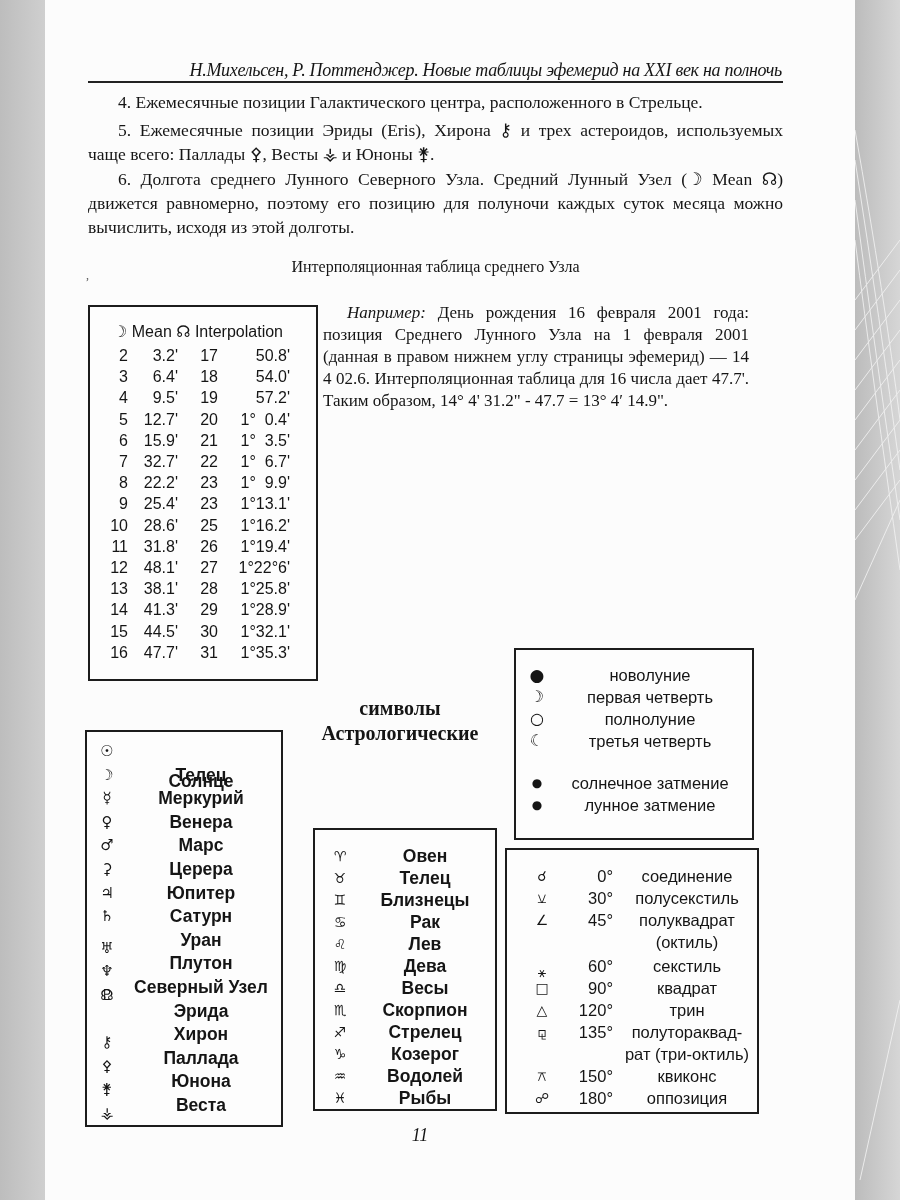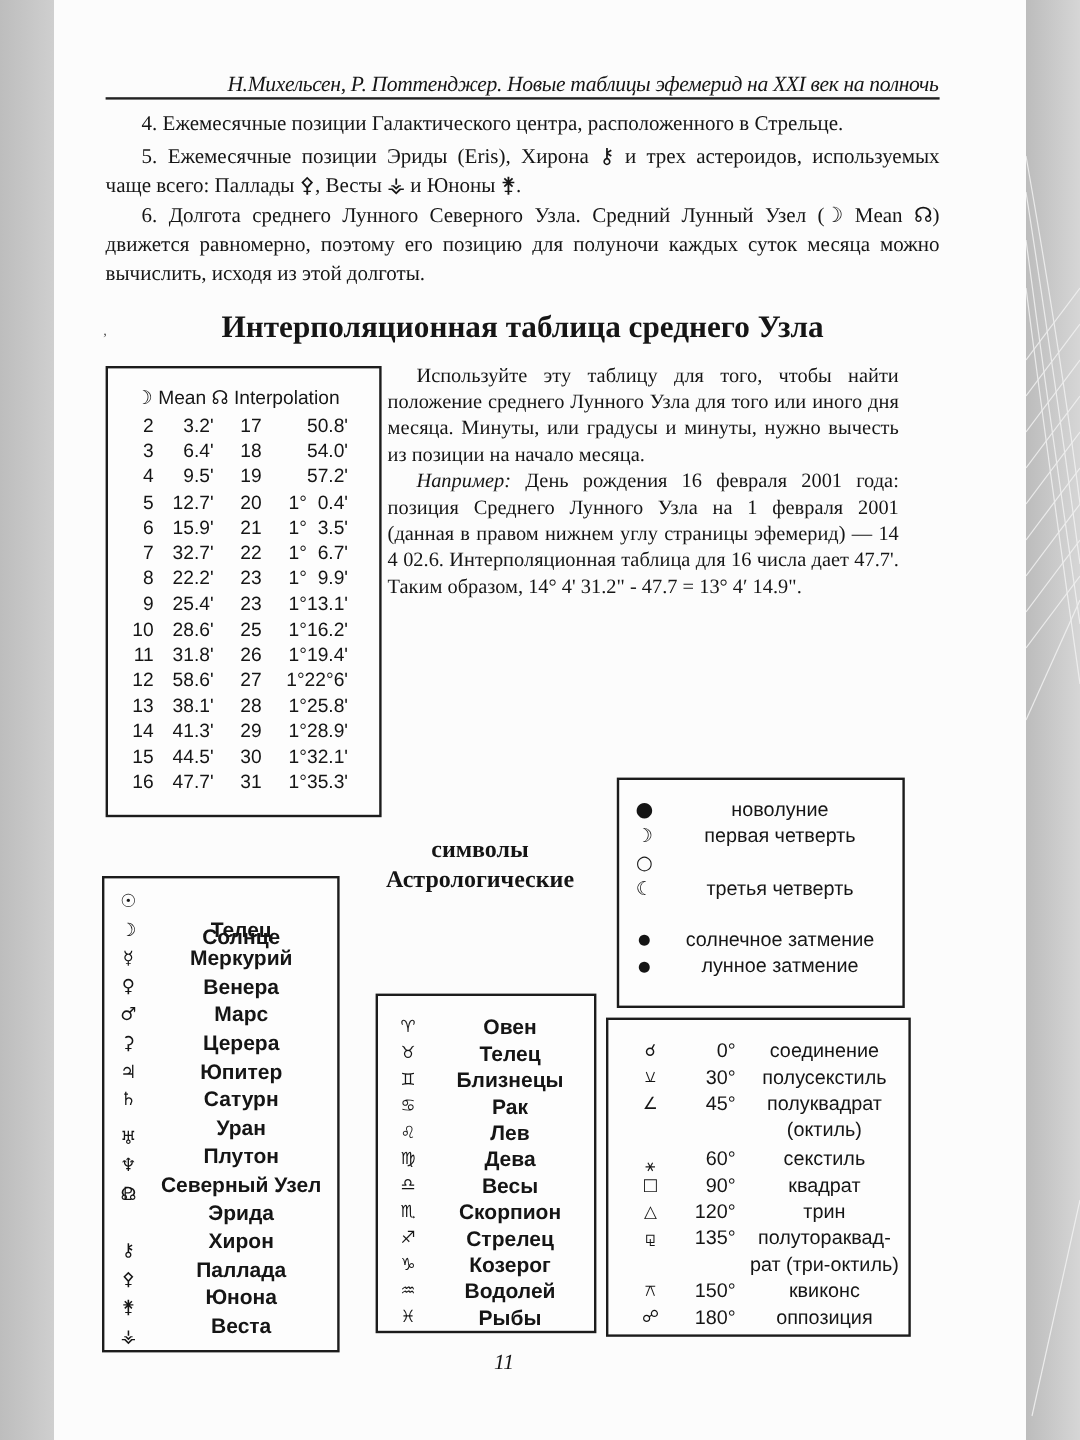--- a/index.html
+++ b/index.html
@@ -6,21 +6,21 @@
   body { width:900px; height:1200px; position:relative; overflow:hidden; background:#c9c9c9; font-family:"Liberation Serif", serif; color:#151515; }
   .bg-left { position:absolute; left:0; top:0; width:45px; height:1200px; background:linear-gradient(90deg,#bdbdbd,#cfcfcf); }
   .bg-right { position:absolute; right:0; top:0; width:45px; height:1200px; background:linear-gradient(90deg,#bcbcbc,#d6d6d6); overflow:hidden; }
   .bg-right svg { position:absolute; left:0; top:0; }
   .page { position:absolute; left:45px; top:0; width:810px; height:1200px; background:#fcfcfc; }
   .abs { position:absolute; }
   .running-head { left:150px; top:60px; width:632px; text-align:right; font-style:italic; font-size:18px; letter-spacing:-0.3px; white-space:nowrap; }
   .head-rule { left:88px; top:81px; width:695px; height:2px; background:#222; }
   .para { font-size:17.5px; line-height:24px; text-align:justify; left:88px; width:695px; }
   .para .ind { display:inline-block; width:30px; }
-  .sect-title { left:88px; width:695px; text-align:center; top:258px; font-size:26px; font-weight:bold; }
+  .sect-title { left:88px; width:695px; text-align:center; top:258px; font-size:16px; font-weight:normal; }
   .box { border:2px solid #1c1c1c; background:#fdfdfd; position:absolute; }
   .sans { font-family:"Liberation Sans", sans-serif; }
   .interp { left:88px; top:305px; width:226px; height:372px; }
   .interp .ttl { position:absolute; left:23px; top:15px; font-size:16px; white-space:nowrap; }
   .interp table { position:absolute; left:12px; top:38px; border-collapse:collapse; font-size:16px; }
   .interp td { padding:0; height:21.2px; line-height:21.2px; }
   .interp td.c1 { width:26px; text-align:right; }
   .interp td.c2 { width:50px; text-align:right; }
   .interp td.c3 { width:40px; text-align:right; }
   .interp td.c4 { width:72px; text-align:right; }
@@ -135,21 +135,21 @@
           <td class="c4" style="white-space: pre;">1°16.2'</td>
         </tr>
         <tr>
           <td class="c1" style="white-space: pre;">11</td>
           <td class="c2" style="white-space: pre;">31.8'</td>
           <td class="c3" style="white-space: pre;">26</td>
           <td class="c4" style="white-space: pre;">1°19.4'</td>
         </tr>
         <tr>
           <td class="c1" style="white-space: pre;">12</td>
-          <td class="c2" style="white-space: pre;">58.6'</td>
+          <td class="c2" style="white-space: pre;">48.1'</td>
           <td class="c3" style="white-space: pre;">27</td>
           <td class="c4" style="white-space: pre;">1°22°6'</td>
         </tr>
         <tr>
           <td class="c1" style="white-space: pre;">13</td>
           <td class="c2" style="white-space: pre;">38.1'</td>
           <td class="c3" style="white-space: pre;">28</td>
           <td class="c4" style="white-space: pre;">1°25.8'</td>
         </tr>
         <tr>
@@ -168,40 +168,40 @@
           <td class="c1" style="white-space: pre;">16</td>
           <td class="c2" style="white-space: pre;">47.7'</td>
           <td class="c3" style="white-space: pre;">31</td>
           <td class="c4" style="white-space: pre;">1°35.3'</td>
         </tr>
       </tbody>
     </table>
 </div>
 
 <div class="abs expl">
-  <p>Используйте эту таблицу для того, чтобы найти положение среднего Лунного Узла для того или иного дня месяца. Минуты, или градусы и минуты, нужно вычесть из позиции на начало месяца.</p>
   <p><i>Например:</i><span> День рождения 16 февраля 2001 года: позиция Среднего Лунного Узла на 1 февраля 2001 (данная в правом нижнем углу страницы эфемерид) — 14 4 02.6. Интерполяционная таблица для 16 числа дает 47.7'. Таким образом, 14° 4' 31.2" - 47.7 = 13° 4′ 14.9".</span></p>
 </div>
 
 <div class="abs astro-title">
   <div>символы</div>
   <div>Астрологические</div>
 </div>
 
 <div class="box moon-box sans" id="moon-box">
     <div class="row" style="left: 0px; top: 14px; width: 236px; height: 22px;">
       <div class="sym" style="left: 8px; width: 26px; top: 0px; font-size: 17px; line-height: 22px;">●</div>
       <div class="row" style="left: 34px; width: 200px; top: 0px; text-align: center; line-height: 22px;">новолуние</div>
     </div>
     <div class="row" style="left: 0px; top: 36px; width: 236px; height: 22px;">
       <div class="sym" style="left: 8px; width: 26px; top: 0px; font-size: 16px; line-height: 22px;">☽</div>
       <div class="row" style="left: 34px; width: 200px; top: 0px; text-align: center; line-height: 22px;">первая четверть</div>
     </div>
     <div class="row" style="left: 0px; top: 58px; width: 236px; height: 22px;">
       <div class="sym" style="left: 8px; width: 26px; top: 0px; font-size: 16px; line-height: 22px;">○</div>
+      <div class="row" style="left: 34px; width: 200px; top: 0px; text-align: center; line-height: 22px;">полнолуние</div>
     </div>
     <div class="row" style="left: 0px; top: 80px; width: 236px; height: 22px;">
       <div class="sym" style="left: 8px; width: 26px; top: 0px; font-size: 16px; line-height: 22px;">☾</div>
       <div class="row" style="left: 34px; width: 200px; top: 0px; text-align: center; line-height: 22px;">третья четверть</div>
     </div>
     <div class="row" style="left: 0px; top: 122px; width: 236px; height: 22px;">
       <div class="sym" style="left: 8px; width: 26px; top: 0px; font-size: 12px; line-height: 22px;">●</div>
       <div class="row" style="left: 34px; width: 200px; top: 0px; text-align: center; line-height: 22px;">солнечное затмение</div>
     </div>
     <div class="row" style="left: 0px; top: 144px; width: 236px; height: 22px;">

